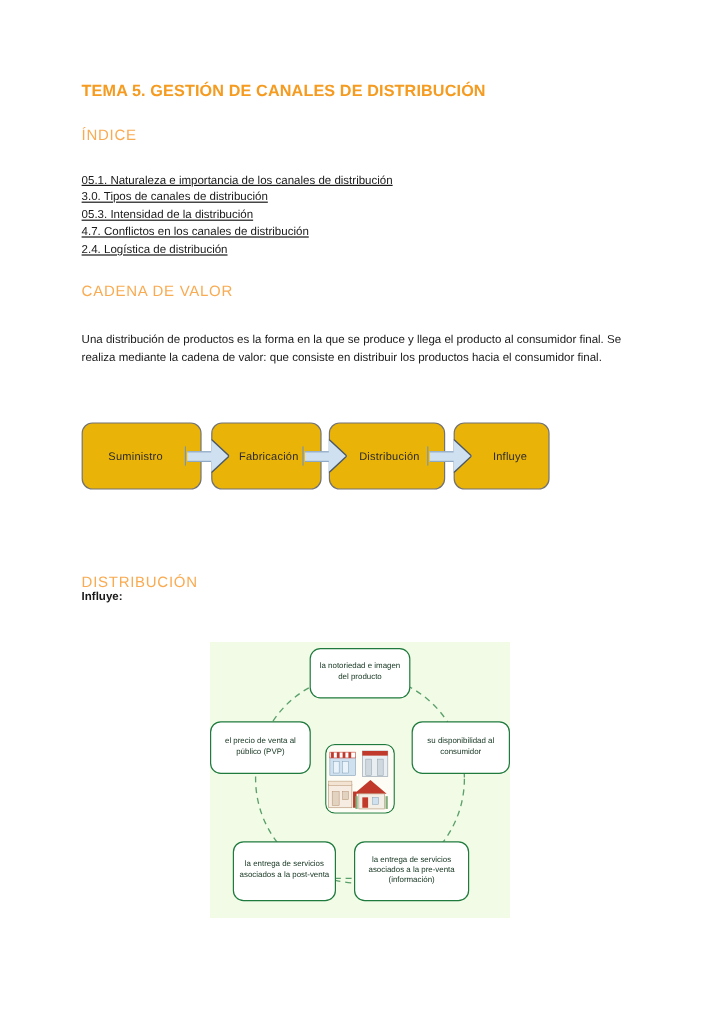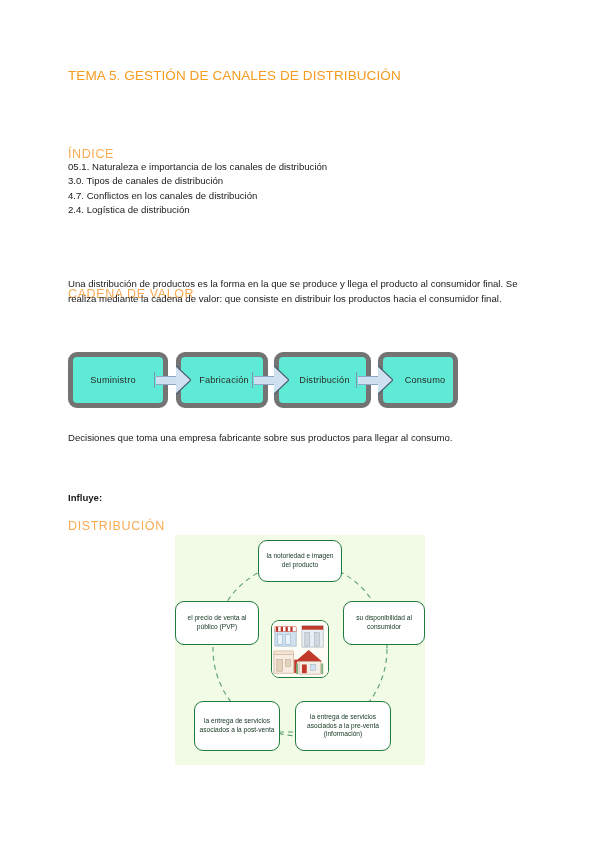--- a/index.html
+++ b/index.html
@@ -21,47 +21,47 @@
     inset: 0;
     background: #ffffff;
   }
 
   
   .doc-title {
     position: absolute;
     left: 68px;
     top: 68px;
     font-size: 13.5px;
-    font-weight: normal;
+    font-weight: bold;
     color: #f59b20;
     letter-spacing: 0.1px;
     white-space: nowrap;
   }
   .section-heading {
     position: absolute;
     left: 68px;
     font-size: 12.5px;
     font-weight: normal;
     color: #f9ab52;
     letter-spacing: 0.6px;
     white-space: nowrap;
-    margin-top: 41px;
   }
   #heading-indice { top: 106px; }
-  #heading-cadena { top: 246px; }
+  #heading-cadena { top: 236px; }
   #heading-distribucion { top: 478px; }
 
   
   .index-list {
     position: absolute;
     left: 68px;
-    top: 160px;
+    top: 144px;
     font-size: 9.6px;
     line-height: 14.4px;
     color: #1a1a1a;
+    text-decoration: underline;
   }
   .index-list div { white-space: nowrap; }
 
   .para {
     position: absolute;
     left: 68px;
     font-size: 9.6px;
     line-height: 15px;
     color: #1a1a1a;
     width: 470px;
@@ -75,22 +75,22 @@
     position: absolute;
     left: 68px;
     top: 352px;
     width: 390px;
     height: 56px;
   }
   .chain-box {
     position: absolute;
     top: 0;
     height: 56px;
-    background: #5eead4;
-    border: 5px solid #737373;
+    background: #eab308;
+    border: 1px solid #737373;
     border-radius: 9px;
     box-sizing: border-box;
   }
   .chain-label {
     position: absolute;
     left: 0;
     right: 0;
     top: 50%;
     transform: translateY(-50%);
     text-align: center;
@@ -212,41 +212,42 @@
 
 <div class="page">
 
   <div class="doc-title">TEMA 5. GESTIÓN DE CANALES DE DISTRIBUCIÓN</div>
 
   <div class="section-heading" id="heading-indice">ÍNDICE</div>
 
   <div class="index-list">
     <div>05.1. Naturaleza e importancia de los canales de distribución</div>
     <div>3.0. Tipos de canales de distribución</div>
+    <div>05.3. Intensidad de la distribución</div>
     <div>4.7. Conflictos en los canales de distribución</div>
     <div>2.4. Logística de distribución</div>
   </div>
 
   <div class="section-heading" id="heading-cadena">CADENA DE VALOR</div>
 
   <div class="para" id="para-cadena">Una distribución de productos es la forma en la que se produce y llega el producto al consumidor final. Se realiza mediante la cadena de valor: que consiste en distribuir los productos hacia el consumidor final.</div>
 
   <div class="chain">
 
     <div class="chain-box b1">
       <div class="chain-label">Suministro</div>
     </div>
     <div class="chain-box b2">
       <div class="chain-label">Fabricación</div>
     </div>
     <div class="chain-box b3">
       <div class="chain-label">Distribución</div>
     </div>
     <div class="chain-box b4">
-      <div class="chain-label">Consumo</div>
+      <div class="chain-label">Influye</div>
     </div>
 
     <div class="chain-tick t1"></div>
     <div class="chain-tick t2"></div>
     <div class="chain-tick t3"></div>
 
     <div class="chain-arrow a1">
       <div class="bar"></div>
       <div class="head"></div>
       <svg class="head-outline" viewBox="0 0 15 28">
@@ -262,21 +263,20 @@
     </div>
     <div class="chain-arrow a3">
       <div class="bar"></div>
       <div class="head"></div>
       <svg class="head-outline" viewBox="0 0 15 28">
         <polyline points="0,0 15,14 0,28" fill="none" stroke="#4a5a6b" stroke-width="1.2"></polyline>
       </svg>
     </div>
   </div>
 
-  <div class="para" id="para-decisiones">Decisiones que toma una empresa fabricante sobre sus productos para llegar al consumo.</div>
 
   <div class="section-heading" id="heading-distribucion">DISTRIBUCIÓN</div>
 
   <div class="para" id="para-influye">Influye:</div>
 
   <div class="influence-panel">
 
     <svg class="influence-svg" width="250" height="230" viewBox="0 0 250 230">
       <circle cx="125" cy="114" r="87" fill="none" stroke="#5aa06a" stroke-width="1.1" stroke-dasharray="5 4"></circle>
       <line x1="104" y1="197" x2="128" y2="197" stroke="#5aa06a" stroke-width="1.1" stroke-dasharray="5 4"></line>

